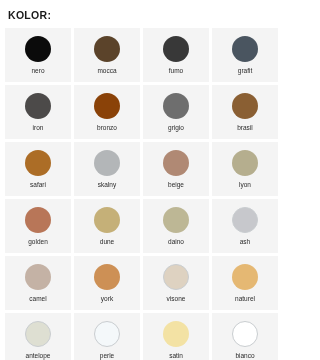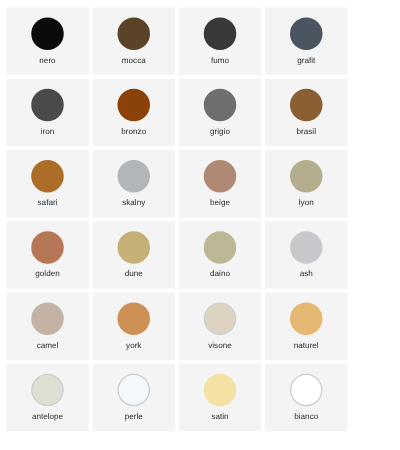--- a/index.html
+++ b/index.html
@@ -61,20 +61,21 @@
     line-height: 8px;
     text-align: center;
     white-space: nowrap;
   }
 </style>
 </head>
 <body>
 
 <div class="page">
 
+  <h2 class="heading">KOLOR:</h2>
 
   <div class="swatch-grid">
       <div class="swatch-cell" style="background: rgb(244, 244, 244);">
         <span class="swatch-dot" style="background: rgb(11, 11, 11);"></span>
         <span class="swatch-label">nero</span>
       </div>
       <div class="swatch-cell" style="background: rgb(244, 244, 244);">
         <span class="swatch-dot" style="background: rgb(91, 67, 42);"></span>
         <span class="swatch-label">mocca</span>
       </div>

